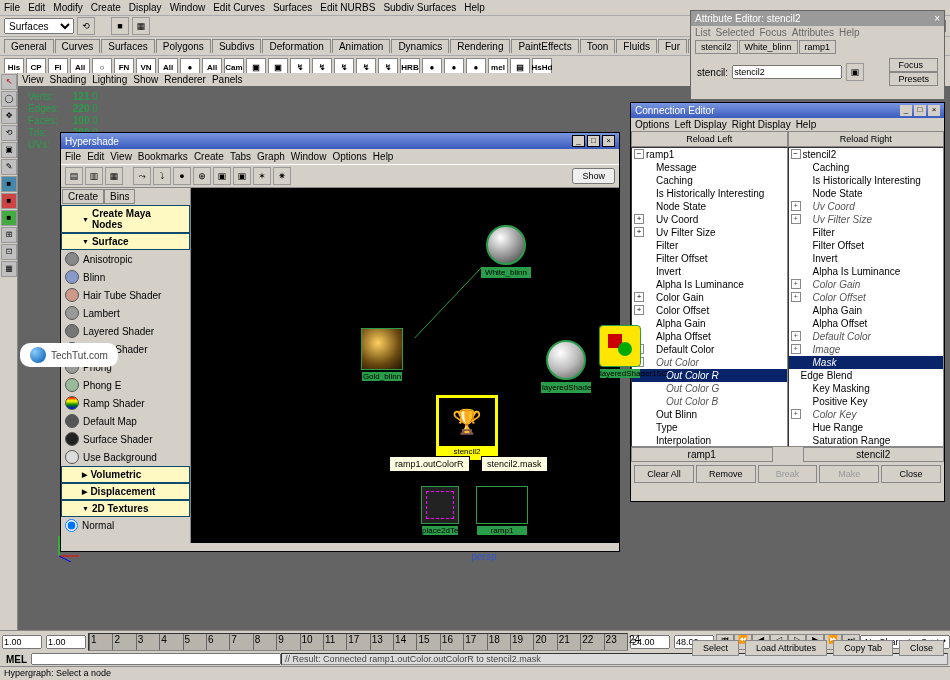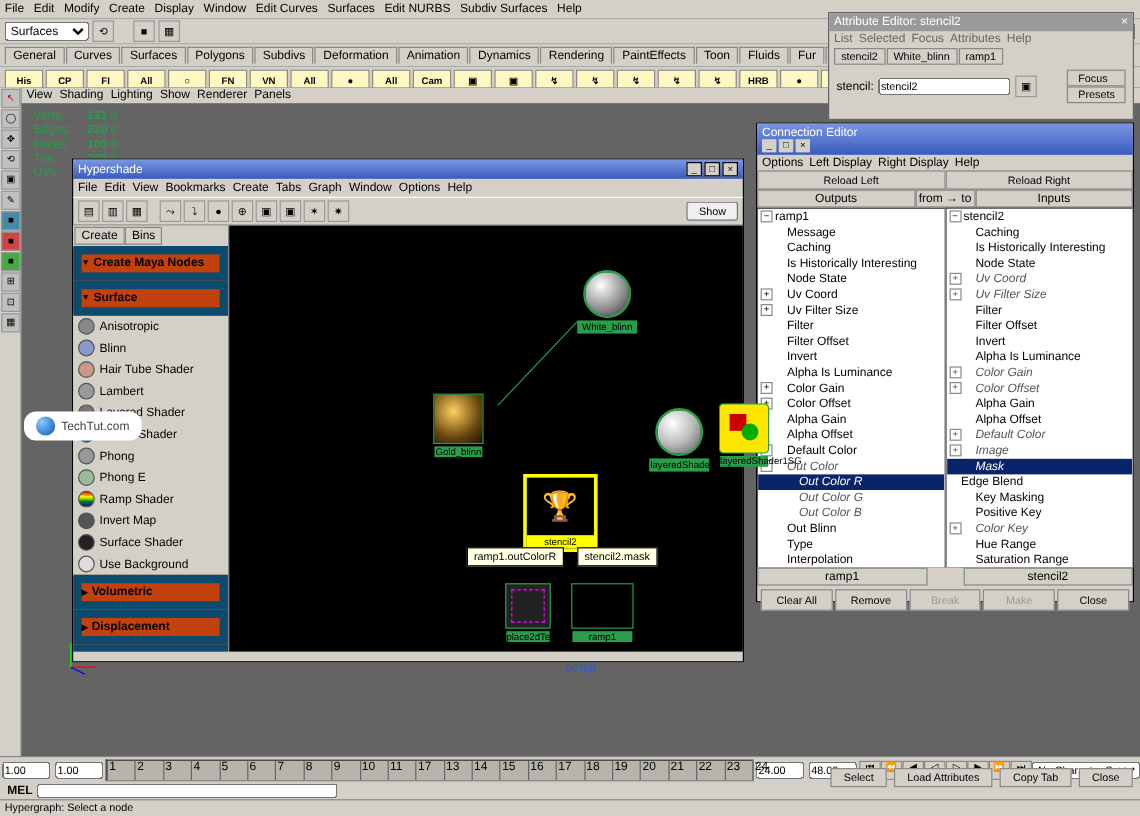--- a/index.html
+++ b/index.html
@@ -10,21 +10,21 @@
 
 .sel-row { background: #d4d0c8; padding: 1px 4px; display: flex; align-items: center; gap: 3px; border-bottom: 1px solid #aaa; }
 .sel-row select { font-size: 10px; height: 16px; width: 70px; }
 .icon-btn { width: 18px; height: 18px; background: #d4d0c8; border: 1px solid #999; display: inline-flex; align-items: center; justify-content: center; font-size: 9px; }
 
 .tab-row { background: #d4d0c8; padding: 2px 4px; display: flex; gap: 1px; border-bottom: 1px solid #aaa; }
 .tab { padding: 1px 6px; background: #d4d0c8; border: 1px solid #888; border-bottom: none; cursor: default; }
 .tab.active { background: #e8e4dc; }
 
 .shelf-row { background: #d4d0c8; padding: 2px 4px; display: flex; gap: 2px; border-bottom: 1px solid #aaa; align-items: center; }
-.shelf-btn { width: 32px; height: 18px; background: #fef9c3; border: 1px solid #888; display: inline-flex; align-items: center; justify-content: center; font-size: 8px; font-weight: bold; }
+.shelf-btn { width: 20px; height: 18px; background: #ffffff; border: 1px solid #888; display: inline-flex; align-items: center; justify-content: center; font-size: 8px; font-weight: bold; }
 
 .main-content { position: absolute; top: 73px; left: 0; right: 0; bottom: 48px; background: #646464; }
 .left-toolbox { position: absolute; left: 0; top: 0; width: 18px; bottom: 0; background: #d4d0c8; border-right: 1px solid #888; }
 .left-toolbox div { width: 16px; height: 16px; margin: 1px; background: #c0c0c0; border: 1px solid #999; font-size: 8px; text-align: center; line-height: 14px; }
 
 .viewport { position: absolute; left: 18px; top: 0; right: 0; bottom: 0; background: #646464; }
 .vp-menu { background: #d4d0c8; padding: 1px 4px; display: flex; gap: 6px; font-size: 9px; }
 .stats { position: absolute; left: 10px; top: 18px; color: #2a9d4a; font-size: 9px; line-height: 12px; }
 .stats .lbl { display: inline-block; width: 42px; }
 
@@ -35,21 +35,21 @@
 .hypershade { position: absolute; left: 60px; top: 100px; width: 560px; height: 420px; background: #d4d0c8; border: 1px solid #000; z-index: 50; margin-top: 32px; }
 .win-title { background: linear-gradient(#7a96df,#3a5bbf); color: #fff; padding: 2px 4px; display: flex; align-items: center; justify-content: space-between; font-size: 10px; }
 .win-title .btns { display: flex; gap: 2px; }
 .win-title .btns span { width: 13px; height: 12px; background: #d4d0c8; border: 1px solid #000; text-align: center; line-height: 10px; font-size: 8px; color: #000; }
 .hs-menu { padding: 2px 4px; display: flex; gap: 6px; }
 .hs-tools { padding: 2px 4px; display: flex; gap: 2px; align-items: center; border-top: 1px solid #fff; border-bottom: 1px solid #888; }
 .hs-body { display: flex; height: 355px; }
 .hs-left { width: 130px; background: #d4d0c8; border-right: 1px solid #888; overflow: hidden; }
 .hs-left-tabs { display: flex; font-size: 9px; padding: 1px; }
 .hs-left-tabs span { padding: 1px 5px; border: 1px solid #888; background: #d4d0c8; }
-.hs-cat { background: #c2410c; padding: 2px 0; font-weight: bold; border: 7px solid #0c4a6e; display: flex; align-items: center; gap: 3px; }
+.hs-cat { background: #fef9c3; padding: 2px 20px; font-weight: bold; border: 1px solid #0c4a6e; display: flex; align-items: center; gap: 3px; }
 .hs-cat::before { content: "▼"; font-size: 7px; }
 .hs-cat.collapsed::before { content: "▶"; }
 .hs-item { padding: 2px 4px; display: flex; align-items: center; gap: 4px; }
 .hs-swatch { width: 14px; height: 14px; border-radius: 50%; background: radial-gradient(circle at 35% 35%, #aaa, #222); border: 1px solid #555; flex-shrink: 0; }
 .hs-right { flex: 1; display: flex; flex-direction: column; }
 .hs-wa-tab { padding: 1px 4px; display: flex; }
 .hs-wa-tab span { padding: 1px 6px; border: 1px solid #888; background: #e0dcd4; font-size: 9px; }
 .work-area { flex: 1; background: #000; position: relative; }
 .node { position: absolute; width: 50px; text-align: center; }
 .node .sphere { width: 40px; height: 40px; border-radius: 50%; margin: 2px auto; border: 2px solid #2a9d4a; }
@@ -66,21 +66,21 @@
 .ae-title { background: #9a9a9a; color: #fff; padding: 2px 4px; display:flex; justify-content:space-between; }
 .ae-menu { padding: 1px 4px; display: flex; gap: 5px; color: #666; font-size: 9px; }
 .ae-tabs { display: flex; padding: 1px 4px; gap: 1px; }
 .ae-tabs span { padding: 1px 5px; border: 1px solid #888; font-size: 9px; }
 .ae-field { display: flex; align-items: center; padding: 3px 6px; gap: 4px; }
 .ae-field input { width: 110px; height: 14px; font-size: 9px; }
 .ae-btn { padding: 1px 8px; border: 1px solid #888; background: #d4d0c8; font-size: 9px; }
 
 
 .conn-ed { position: absolute; right: 5px; top: 102px; width: 315px; height: 400px; background: #d4d0c8; border: 1px solid #000; z-index: 45; }
-.ce-title { background: linear-gradient(#7a96df,#3a5bbf); color: #fff; padding: 2px 4px; display:flex; justify-content:space-between;flex-direction:column; }
+.ce-title { background: linear-gradient(#7a96df,#3a5bbf); color: #fff; padding: 2px 4px; display:flex; justify-content:space-between; }
 .ce-menu { padding: 1px 4px; display: flex; gap: 5px; font-size: 9px; }
 .ce-reload { display: flex; }
 .ce-reload button { flex: 1; font-size: 9px; height: 16px; background: #d4d0c8; border: 1px solid #888; }
 .ce-head { display: flex; text-align: center; font-size: 9px; }
 .ce-head div { flex: 1; border: 1px solid #888; padding: 1px; }
 .ce-body { display: flex; height: 300px; }
 .ce-col { flex: 1; background: #fff; border: 1px inset #888; overflow-y: auto; font-size: 9px; }
 .ce-row { padding: 1px 4px 1px 18px; position: relative; color: #000; cursor: default; }
 .ce-row.italic { font-style: italic; color: #555; }
 .ce-row.hdr { background: #fff; font-weight: normal; padding-left: 14px; }
@@ -311,21 +311,21 @@
           <div class="hs-item">
             <span class="hs-swatch" style="background: rgb(153, 187, 153);"></span>
             <span>Phong E</span>
           </div>
           <div class="hs-item">
             <span class="hs-swatch" style="background: linear-gradient(red, yellow, green, blue);"></span>
             <span>Ramp Shader</span>
           </div>
           <div class="hs-item">
             <span class="hs-swatch" style="background: rgb(85, 85, 85);"></span>
-            <span>Invert Map</span>
+            <span>Default Map</span>
           </div>
           <div class="hs-item">
             <span class="hs-swatch" style="background: rgb(34, 34, 34);"></span>
             <span>Surface Shader</span>
           </div>
           <div class="hs-item">
             <span class="hs-swatch" style="background: rgb(221, 221, 221);"></span>
             <span>Use Background</span>
           </div>
         </div>
@@ -352,21 +352,21 @@
           <div class="sphere" style="background:radial-gradient(circle at 35% 30%,#fff,#888 60%,#333)"></div>
           <div class="nlabel">White_blinn</div>
         </div>
         <div class="rect-node" style="left:170px;top:140px;background:radial-gradient(circle at 40% 35%,#ffd060,#6b4a10 60%,#201000)">
           <div class="nlabel">Gold_blinn</div>
         </div>
         <div class="node" style="left:350px;top:150px">
           <div class="sphere" style="background:radial-gradient(circle at 35% 30%,#fff,#bbb 50%,#555)"></div>
           <div class="nlabel">layeredShader1</div>
         </div>
-        <div class="rect-node" style="left:408px;top:148px;background:#ffe600;border-radius:4px">
+        <div class="rect-node" style="left:408px;top:137px;background:#ffe600;border-radius:4px">
           <div style="position:absolute;left:8px;top:8px;width:14px;height:14px;background:#c00"></div>
           <div style="position:absolute;left:18px;top:16px;width:14px;height:14px;background:#0a0;border-radius:50%"></div>
           <div class="nlabel">layeredShader1SG</div>
         </div>
         <div class="node sel" style="left:248px;top:210px;width:56px">
           <div style="width:40px;height:40px;margin:4px auto;background:#000;display:flex;align-items:center;justify-content:center">
               <span style="color:#fff;font-size:24px">🏆</span>
             </div>
           <div class="nlabel">stencil2</div>
         </div>
@@ -431,25 +431,20 @@
   </div>
   <div class="ce-menu" id="ce-menu">
       <span>Options</span>
       <span>Left Display</span>
       <span>Right Display</span>
       <span>Help</span>
     </div>
   <div class="ce-reload">
     <button>Reload Left</button>
     <button>Reload Right</button>
-  </div>
-  <div class="ce-head">
-    <div>Outputs</div>
-    <div style="flex:0 0 50px">from → to</div>
-    <div>Inputs</div>
   </div>
   <div class="ce-body">
     <div class="ce-col" id="ce-left">
       <div class="ce-row hdr"><span class="exp">−</span><span>ramp1</span></div>
     <div class="ce-row" style="padding-left: 24px;"><span>Message</span></div>
         <div class="ce-row" style="padding-left: 24px;"><span>Caching</span></div>
         <div class="ce-row" style="padding-left: 24px;"><span>Is Historically Interesting</span></div>
         <div class="ce-row" style="padding-left: 24px;"><span>Node State</span></div>
         <div class="ce-row" style="padding-left: 24px;"><span class="exp">+</span><span>Uv Coord</span></div>
         <div class="ce-row" style="padding-left: 24px;"><span class="exp">+</span><span>Uv Filter Size</span></div>
@@ -547,14 +542,15 @@
   <span class="play-btn">◁</span>
   <span class="play-btn">▷</span>
   <span class="play-btn">▶</span>
   <span class="play-btn">⏩</span>
   <span class="play-btn">⏭</span>
   <select style="width:90px;font-size:9px"><option>No Character Set</option></select>
 </div>
 <div class="cmdline">
   <span class="lbl">MEL</span>
   <input style="">
+  <div class="result">// Result: Connected ramp1.outColor.outColorR to stencil2.mask</div>
 </div>
 <div class="helpline">Hypergraph: Select a node</div>
 
 </body></html>

